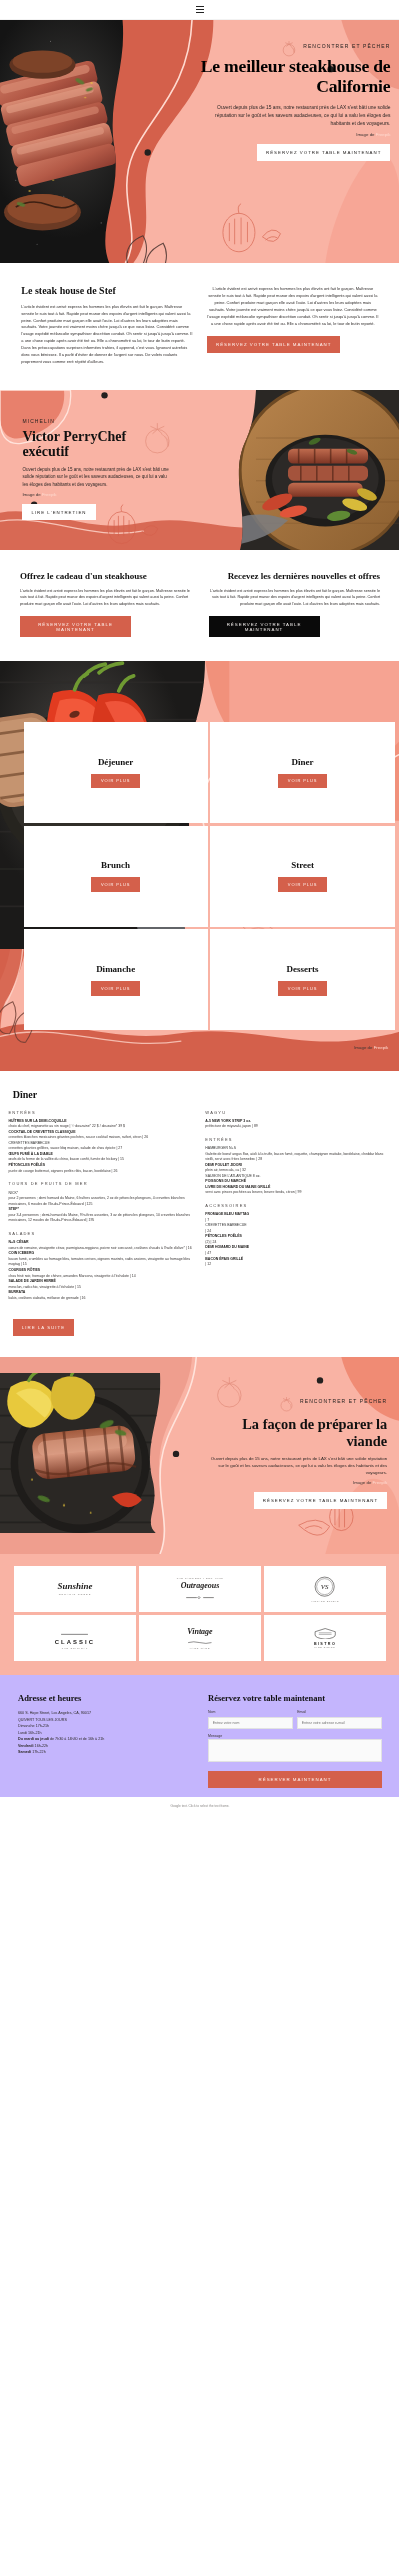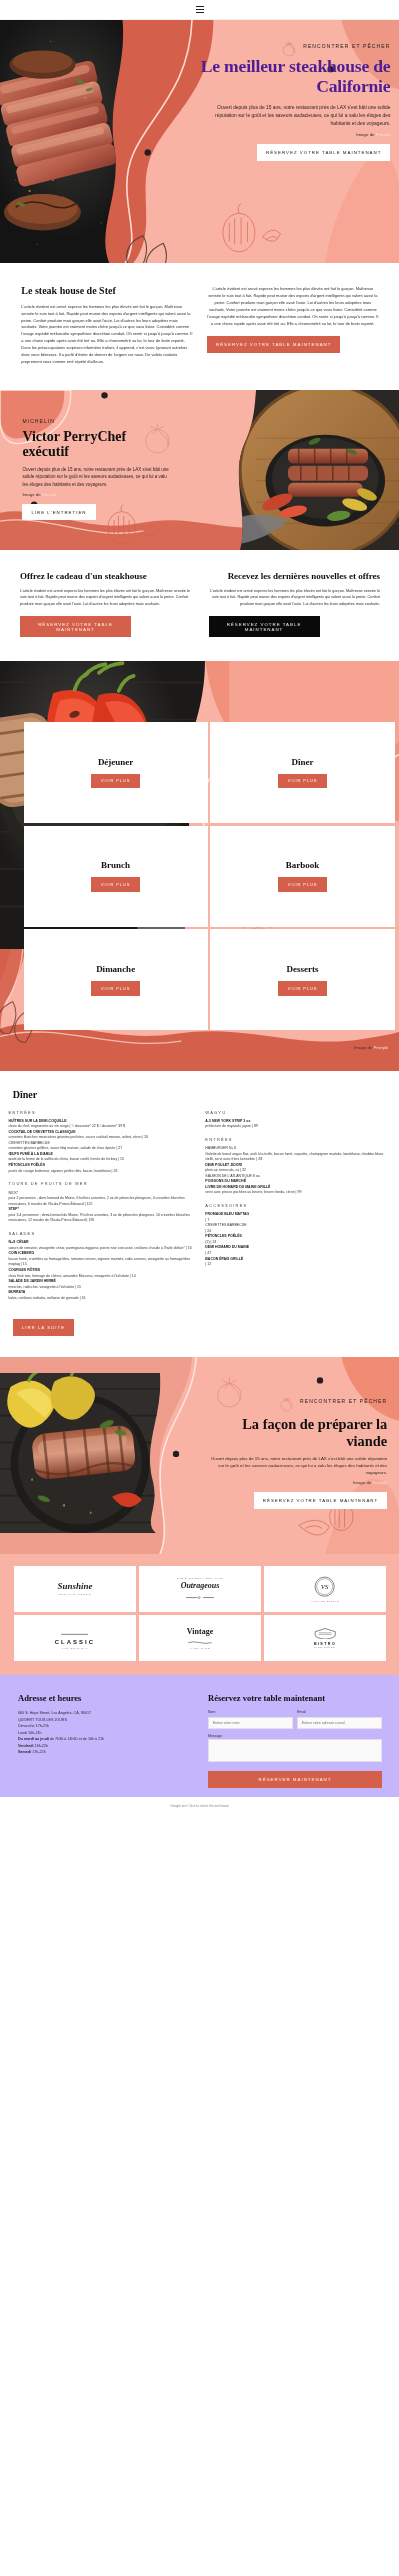--- a/index.html
+++ b/index.html
@@ -43,21 +43,21 @@
   .eyebrow {
     font-size: 5px; letter-spacing: 1.1px; color: #23201f; text-transform: uppercase;
     margin-bottom: 4.8px;
   }
   .hero h1 {
     font-family: "Liberation Serif", serif;
     font-weight: 700;
     font-size: 17.6px;
     line-height: 1.13;
     letter-spacing: -0.2px;
-    color: #4c1d95;
+    color: #000000;
     margin-bottom: 7px;
   }
   .hero p.body {
     font-size: 4.9px; line-height: 1.62; color: #2a2524; margin-bottom: 4.8px;
   }
   .credit { font-size: 4.4px; color: #3a3433; margin-bottom: 6.4px; }
   .credit .src { color: #ffd9cf; }
   .btn {
     display: inline-block;
     font-size: 4.4px;
@@ -527,21 +527,21 @@
     </div>
     <div class="mcard">
       <h3>Dîner</h3>
       <button class="btn btn-coral">VOIR PLUS</button>
     </div>
     <div class="mcard">
       <h3>Brunch</h3>
       <button class="btn btn-coral">VOIR PLUS</button>
     </div>
     <div class="mcard">
-      <h3>Barbook</h3>
+      <h3>Street</h3>
       <button class="btn btn-coral">VOIR PLUS</button>
     </div>
     <div class="mcard">
       <h3>Dimanche</h3>
       <button class="btn btn-coral">VOIR PLUS</button>
     </div>
     <div class="mcard">
       <h3>Desserts</h3>
       <button class="btn btn-coral">VOIR PLUS</button>
     </div>
@@ -813,21 +813,21 @@
         <svg width="27" height="2.7" viewBox="0 0 50 5">
             <path d="M0 2.5 H50" stroke="#1c1a19" stroke-width="1"></path>
           </svg>
         <div style="font-size:5.9px;letter-spacing:2.1px;font-weight:700;color:#1c1a19;margin:1.6px 0">CLASSIC</div>
         <div style="font-size:2.2px;letter-spacing:0.9px;color:#7a7572">THE ORIGINAL</div>
       </div>
     </div>
 
     <div class="logocell">
       <div style="text-align:center">
-        <div class="serif" style="font-size:8px;font-weight:700;color:#1c1a19">Vintage</div>
+        <div class="serif" style="font-size:8px;font-weight:700;font-style:italic;color:#1c1a19">Vintage</div>
         <svg width="25.6" height="3.2" viewBox="0 0 48 6" style="margin-top:1.1px">
             <path d="M2 3 Q12 0 24 3 Q36 6 46 3" stroke="#1c1a19" stroke-width="0.9" fill="none"></path>
           </svg>
         <div style="font-size:2.2px;letter-spacing:0.8px;color:#7a7572;margin-top:1.1px">HAND MADE</div>
       </div>
     </div>
 
     <div class="logocell">
       <div style="text-align:center">
         <svg width="22.4" height="11.7" viewBox="0 0 42 22">

